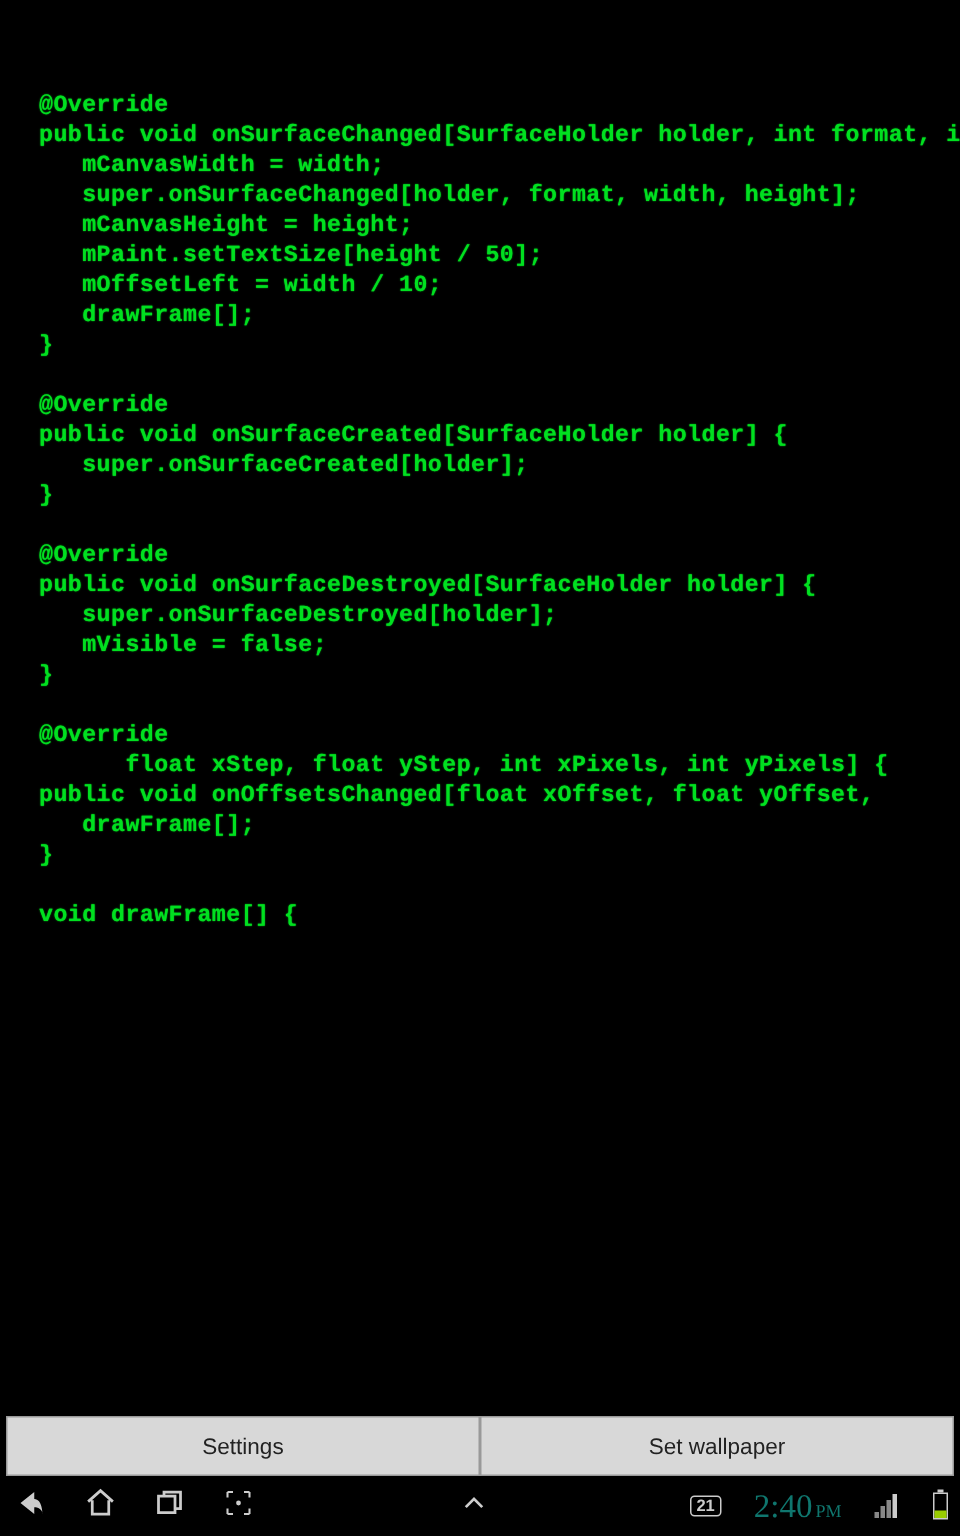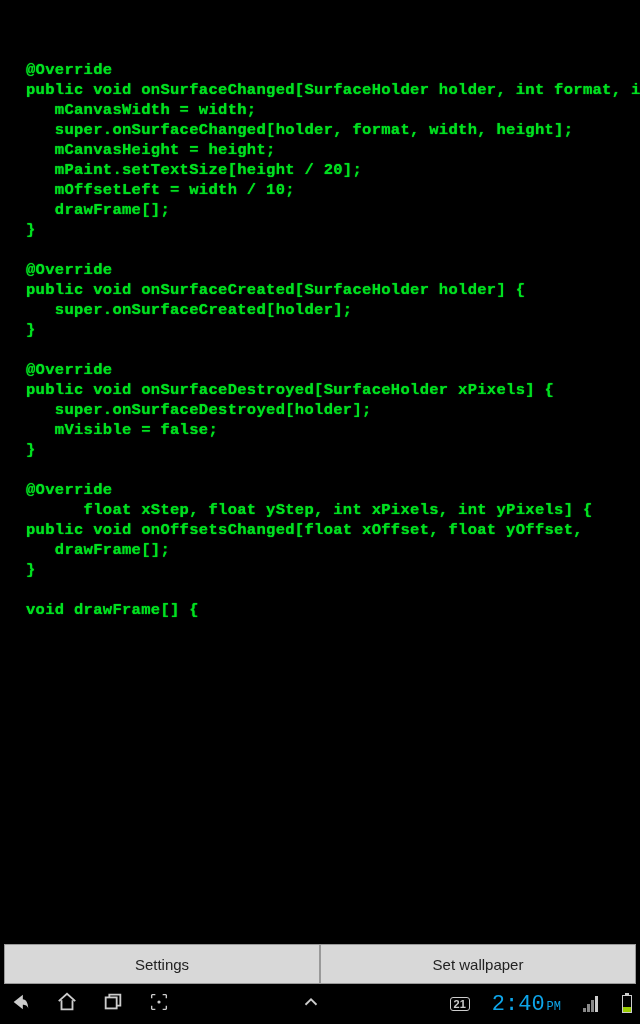--- a/index.html
+++ b/index.html
@@ -86,22 +86,22 @@
 .date-badge {
   border: 1.5px solid #ccc;
   border-radius: 3px;
   padding: 0px 3px;
   font-size: 11px;
   color: #ccc;
   font-family: sans-serif;
   font-weight: bold;
 }
 .clock {
-  color: #0ea5e9;
-  font-family: Liberation Mono, monospace;
+  color: #0f766e;
+  font-family: Liberation Serif, serif;
   font-size: 22px;
   margin-left: 4px;
 }
 .clock .ampm { font-size: 12px; vertical-align: baseline; margin-left:2px;}
 .signal {
   display: inline-flex;
   align-items: flex-end;
   gap: 1px;
   height: 16px;
   margin-left: 4px;
@@ -144,32 +144,32 @@
 </head>
 <body>
 
 <div class="wallpaper-area">
   <div id="code-container">
       <div class="code-line">@Override</div>
       <div class="code-line">public void onSurfaceChanged[SurfaceHolder holder, int format, int width, i</div>
       <div class="code-line">   mCanvasWidth = width;</div>
       <div class="code-line">   super.onSurfaceChanged[holder, format, width, height];</div>
       <div class="code-line">   mCanvasHeight = height;</div>
-      <div class="code-line">   mPaint.setTextSize[height / 20];</div>
+      <div class="code-line">   mPaint.setTextSize[height / 50];</div>
       <div class="code-line">   mOffsetLeft = width / 10;</div>
       <div class="code-line">   drawFrame[];</div>
       <div class="code-line">}</div>
       <div class="code-line">&nbsp;</div>
       <div class="code-line">@Override</div>
       <div class="code-line">public void onSurfaceCreated[SurfaceHolder holder] {</div>
       <div class="code-line">   super.onSurfaceCreated[holder];</div>
       <div class="code-line">}</div>
       <div class="code-line">&nbsp;</div>
       <div class="code-line">@Override</div>
-      <div class="code-line">public void onSurfaceDestroyed[SurfaceHolder xPixels] {</div>
+      <div class="code-line">public void onSurfaceDestroyed[SurfaceHolder holder] {</div>
       <div class="code-line">   super.onSurfaceDestroyed[holder];</div>
       <div class="code-line">   mVisible = false;</div>
       <div class="code-line">}</div>
       <div class="code-line">&nbsp;</div>
       <div class="code-line">@Override</div>
       <div class="code-line">      float xStep, float yStep, int xPixels, int yPixels] {</div>
       <div class="code-line">public void onOffsetsChanged[float xOffset, float yOffset,</div>
       <div class="code-line">   drawFrame[];</div>
       <div class="code-line">}</div>
       <div class="code-line">&nbsp;</div>

